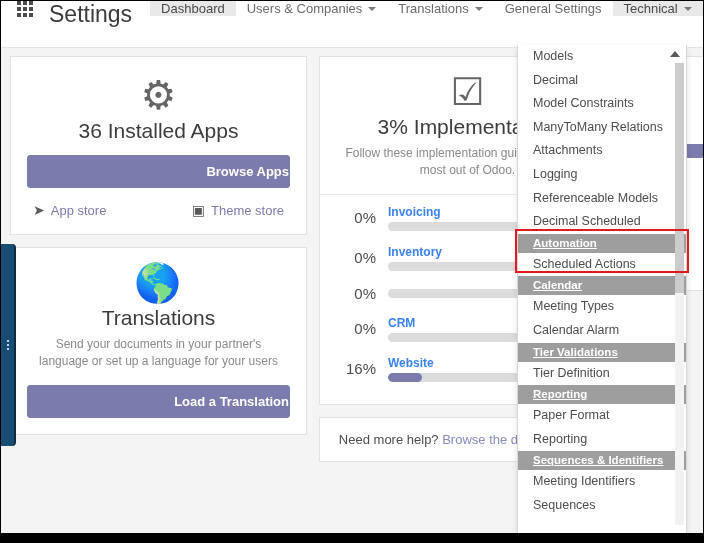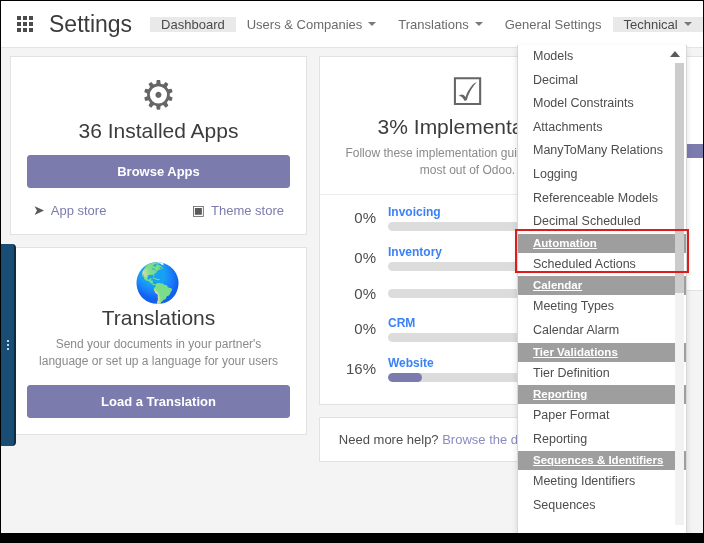--- a/index.html
+++ b/index.html
@@ -23,21 +23,21 @@
 
   
   #navbar {
     position: absolute;
     left: 0; top: 0;
     width: 704px;
     height: 47px;
     background: #ffffff;
     border-bottom: 1px solid #e4e4e4;
     display: flex;
-    align-items: center;
+    align-items: flex-start;
     box-sizing: border-box;
   }
   .apps-toggle {
     width: 48px;
     display: flex;
     align-items: center;
     justify-content: center;
   }
   .grid-icon {
     display: grid;
@@ -151,20 +151,21 @@
     background: #7c7bad;
     color: #ffffff;
     border: 1px solid #7c7bad;
     border-radius: 3px;
     font-size: 13px;
     font-weight: bold;
     padding: 8px 0;
     font-family: "Liberation Sans", sans-serif;
     cursor: pointer;
     box-sizing: border-box;
+    text-align: right;
   }
   .store-links {
     display: flex;
     justify-content: space-between;
     margin-top: 14px;
     padding: 0 6px;
   }
   .store-link {
     display: flex;
     align-items: center;
@@ -519,22 +520,22 @@
         <i></i>
         <i></i>
       </span>
   </div>
 
   <div id="tech-dropdown">
     <div id="dd-entries">
         <div class="dd-item">Models</div>
         <div class="dd-item">Decimal</div>
         <div class="dd-item">Model Constraints</div>
+        <div class="dd-item">ManyToMany Relations</div>
         <div class="dd-item">Attachments</div>
-        <div class="dd-item">ManyToMany Relations</div>
         <div class="dd-item">Logging</div>
         <div class="dd-item">Referenceable Models</div>
         <div class="dd-item">Decimal Scheduled</div>
         <div class="dd-header">Automation</div>
         <div class="dd-item">Scheduled Actions</div>
         <div class="dd-header">Calendar</div>
         <div class="dd-item">Meeting Types</div>
         <div class="dd-item">Calendar Alarm</div>
         <div class="dd-header">Tier Validations</div>
         <div class="dd-item">Tier Definition</div>

